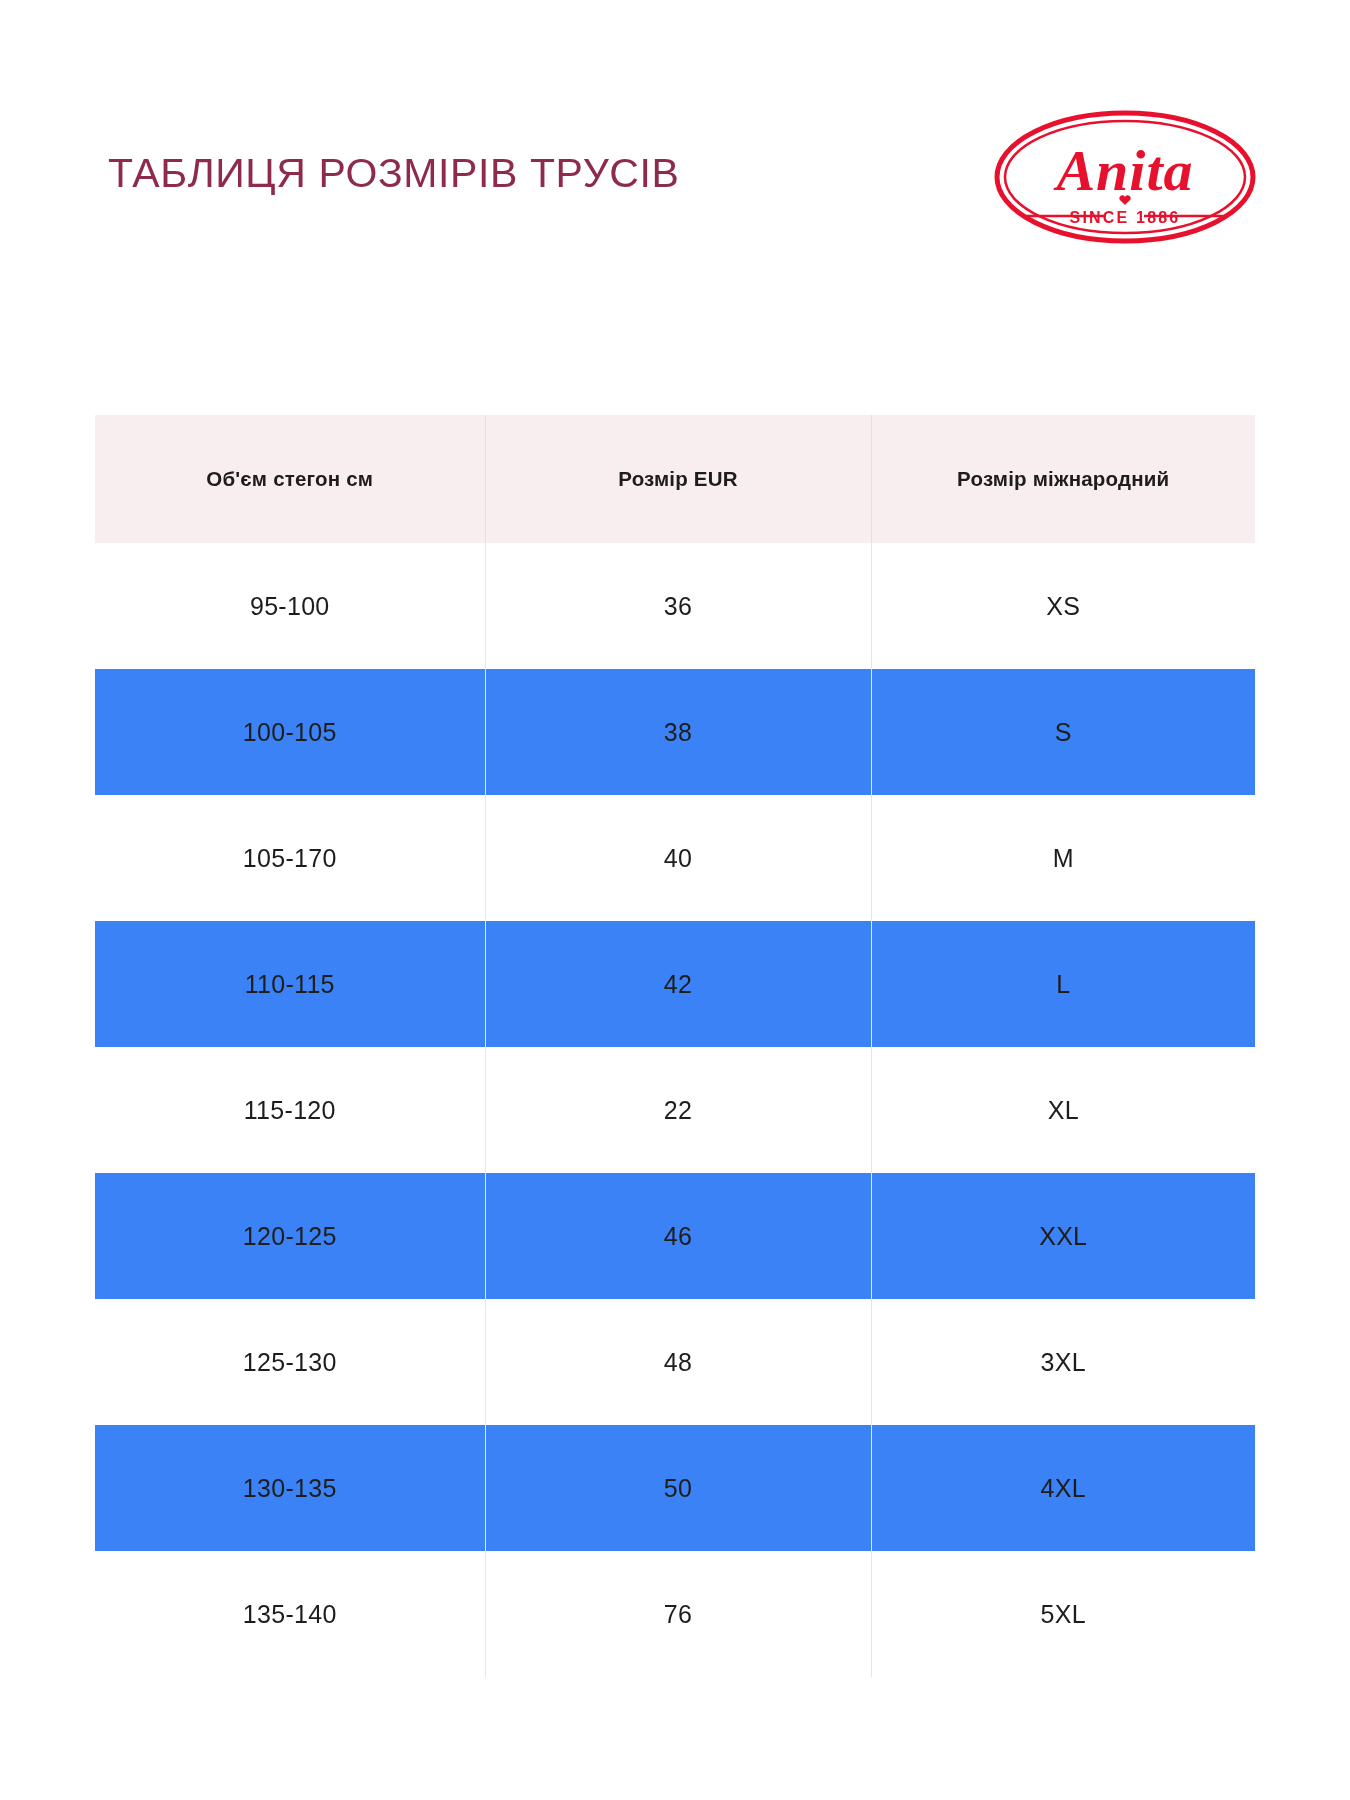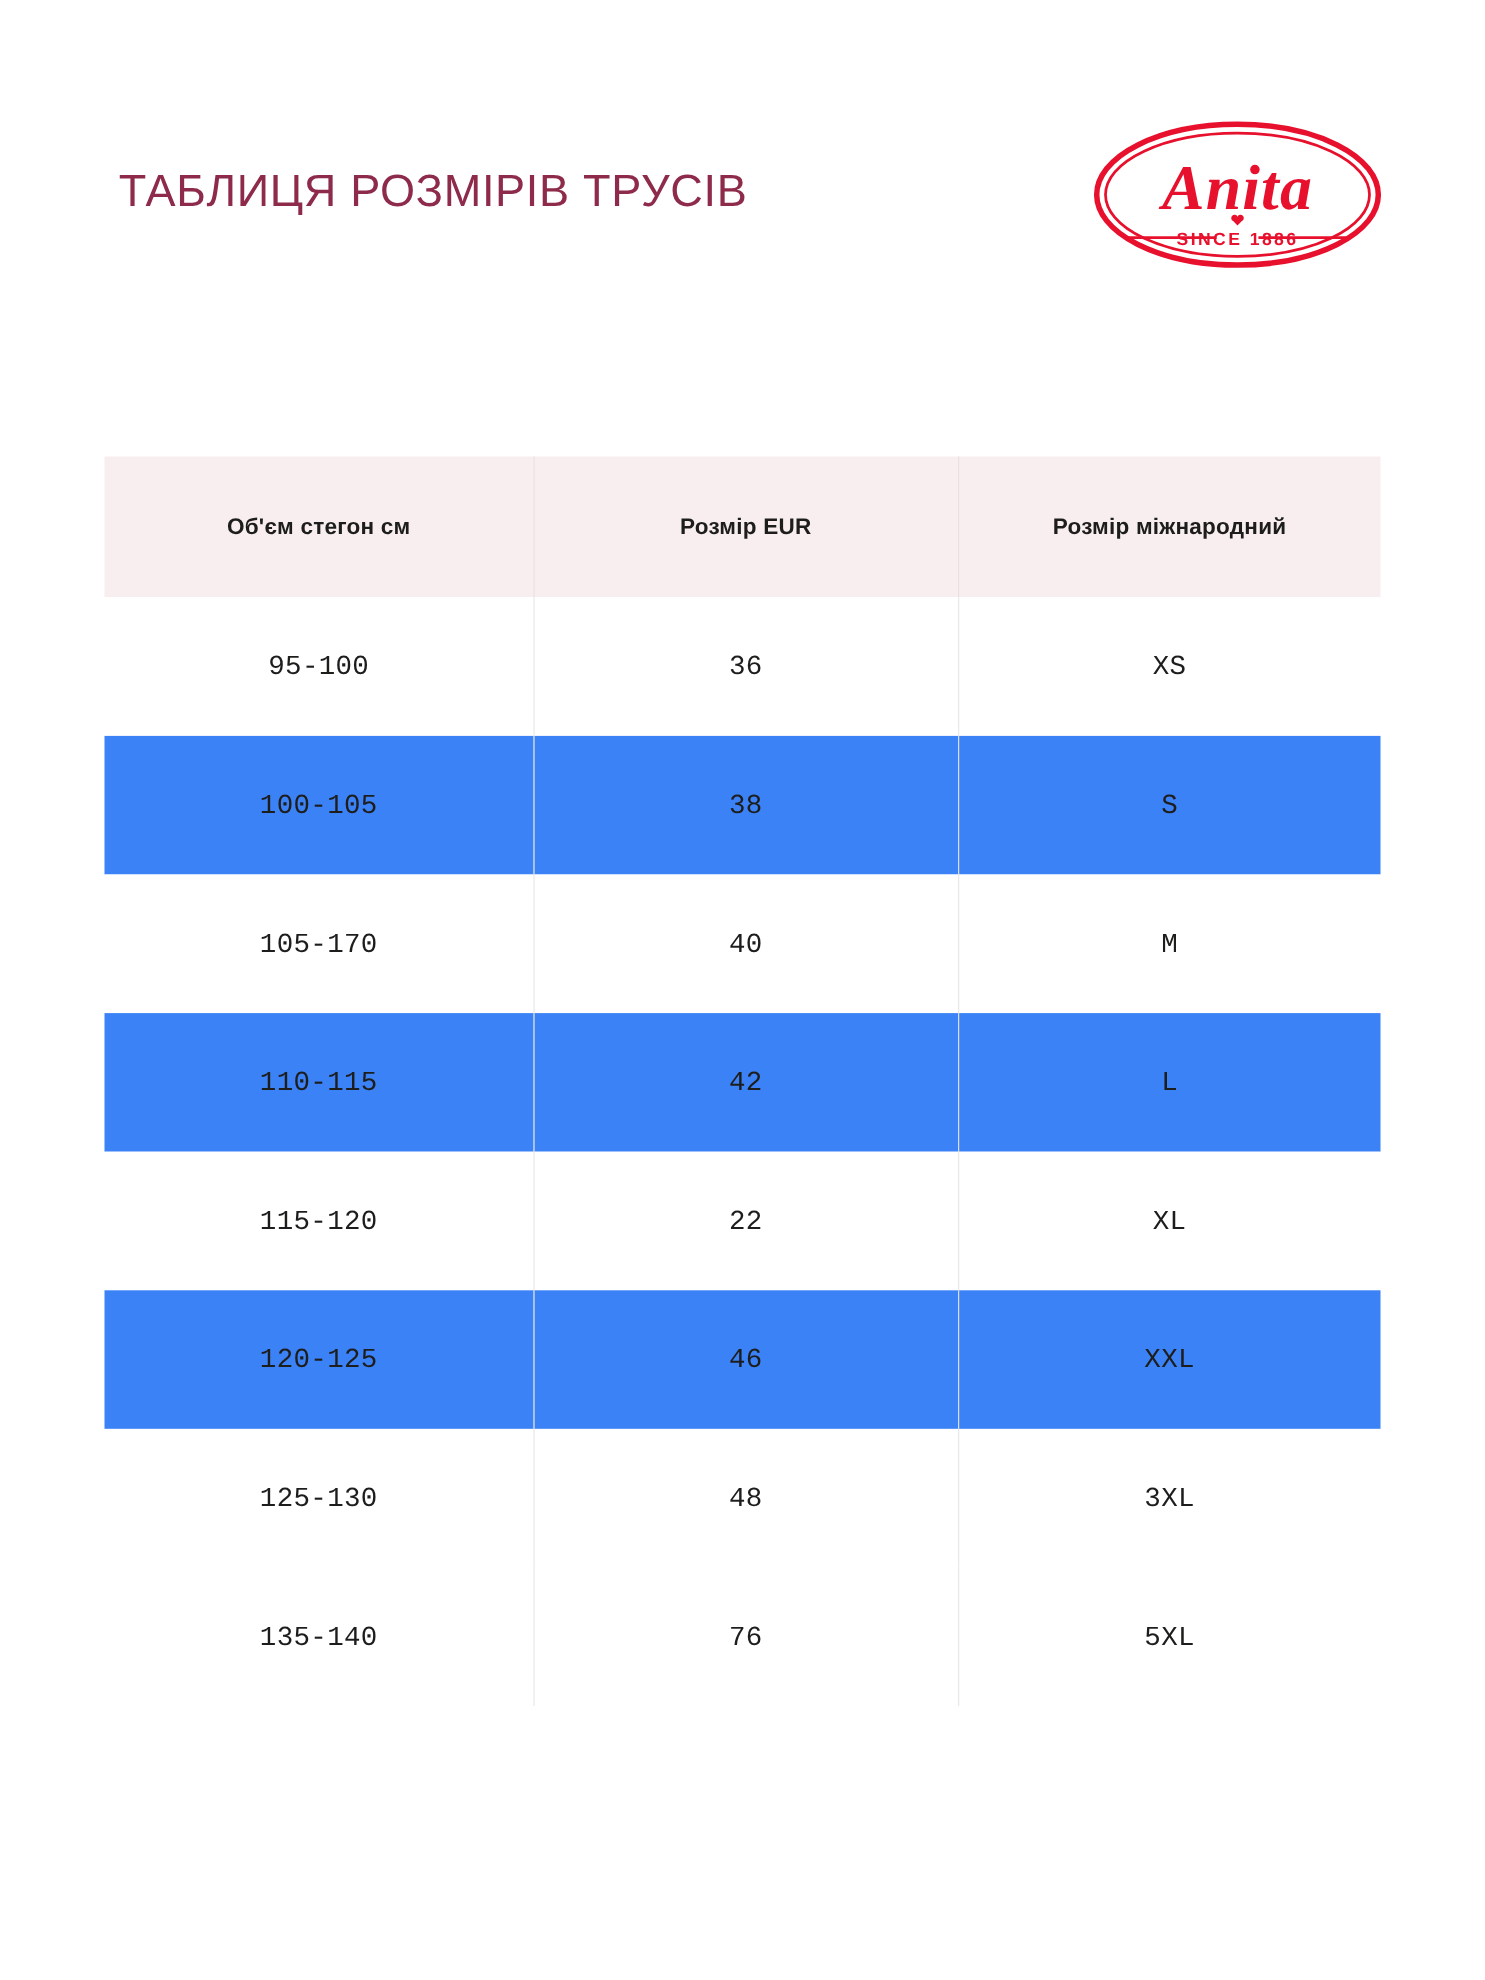--- a/index.html
+++ b/index.html
@@ -79,21 +79,20 @@
 
   .size-table td {
     height: 124px;
     text-align: center;
     vertical-align: middle;
     font-size: 25px;
     color: #1d1d1b;
     font-weight: 400;
     border-right: 1px solid #e8e6e4;
     letter-spacing: 0.3px;
-    font-family: Liberation Mono, monospace;
   }
   .size-table td:last-child { border-right: none; }
 
   .size-table tbody tr.odd td { background: #ffffff; }
   .size-table tbody tr.even td { background: #3b82f6; }
   .size-table tbody tr.odd td:first-child,
   .size-table tbody tr.even td:first-child { border-left: none; }
 </style>
 </head>
 <body>
@@ -158,20 +157,25 @@
       <tr class="even">
         <td>120-125</td>
         <td>46</td>
         <td>XXL</td>
       </tr>
       <tr class="odd">
         <td>125-130</td>
         <td>48</td>
         <td>3XL</td>
       </tr>
+      <tr class="even">
+        <td>130-135</td>
+        <td>50</td>
+        <td>4XL</td>
+      </tr>
       <tr class="odd">
         <td>135-140</td>
         <td>76</td>
         <td>5XL</td>
       </tr>
     </tbody>
   </table>
 
 </div>
 

